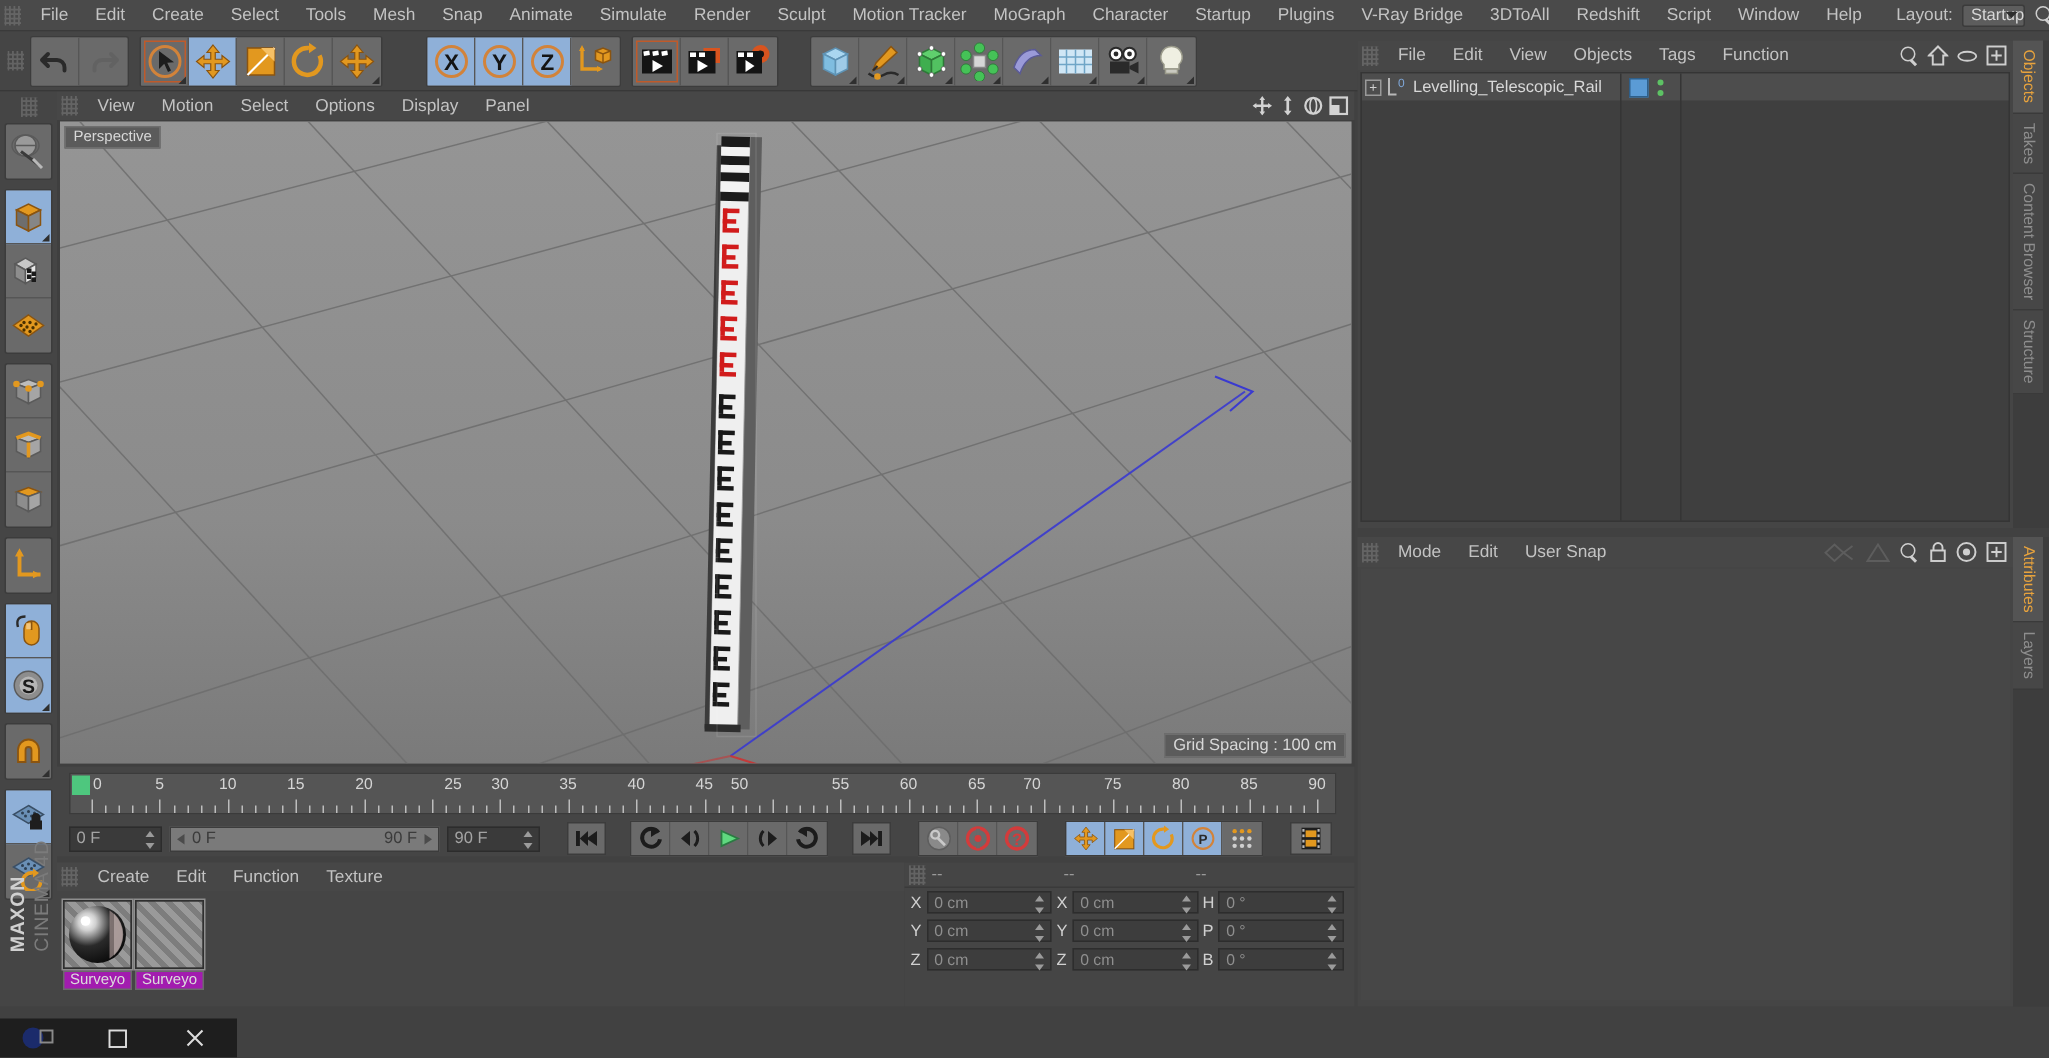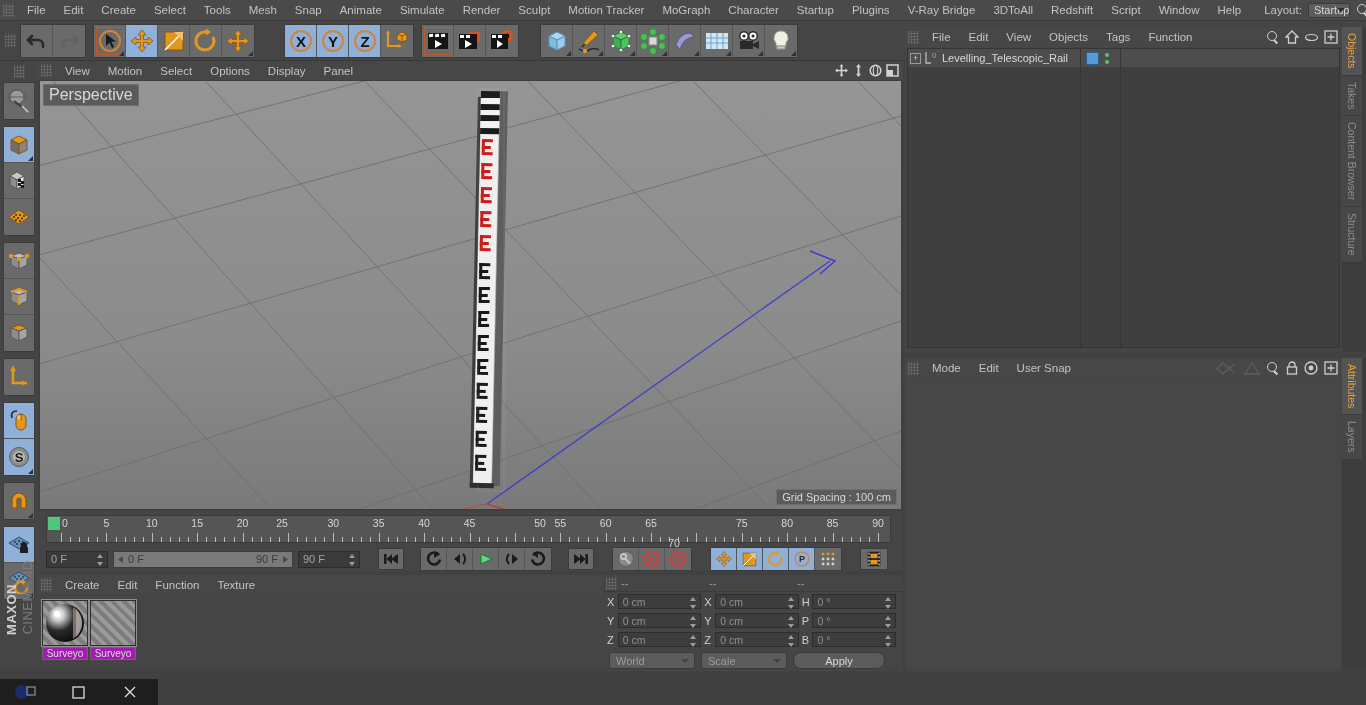--- a/index.html
+++ b/index.html
@@ -76,21 +76,21 @@
   }
   .brand-txt{ writing-mode:vertical-rl; transform:rotate(180deg); font-size:13px;
       letter-spacing:.5px; font-weight:bold; }
 
   
   #viewport-panel{ position:absolute; left:38px; top:61px; width:865px; height:450px; background:#3f3f3f; }
   #vp-menubar{ height:19px; display:flex; align-items:center; background:#474747;}
   #viewport{ position:absolute; left:2px; top:20px; width:861px; height:428px; overflow:hidden;
       background:linear-gradient(#919191,#8a8a8a 55%,#7e7e7e); }
   #perspective-label{ position:absolute; left:3px; top:3px; background:#5b5b5b; color:#d8d8d8;
-      font-size:16px; padding:1px 5px; border:1px solid #6e6e6e; }
+      font-size:10px; padding:1px 5px; border:1px solid #6e6e6e; }
   #grid-spacing{ position:absolute; right:4px; bottom:4px; background:#5b5b5b; color:#d8d8d8;
       font-size:11px; padding:1px 5px; border:1px solid #6e6e6e;}
   #vp-nav{ position:absolute; right:4px; top:2px; display:flex; gap:3px; align-items:center;}
   #vp-nav .n{ width:14px;height:14px; display:flex;align-items:center;justify-content:center;}
 
   
   #timeline-panel{ position:absolute; left:38px; top:511px; width:865px; height:60px; background:#454545;}
   #timeruler{ position:absolute; left:8px; top:4px; width:845px; height:28px; background:#555;
       border:1px solid #3b3b3b; }
   #ruler-marks{ position:absolute; left:0; top:0; width:100%; height:100%; }
@@ -847,30 +847,30 @@
           <div class="tick minor" style="left: 794.7px;"></div>
           <div class="tick minor" style="left: 803.8px;"></div>
           <div class="tick minor" style="left: 812.8px;"></div>
           <div class="tick minor" style="left: 821.9px;"></div>
           <div class="tick major" style="left: 831px;"></div>
           <div class="tlabel" style="left: 15px; transform: none;">0</div>
           <div class="tlabel" style="left: 59.4px;">5</div>
           <div class="tlabel" style="left: 104.8px;">10</div>
           <div class="tlabel" style="left: 150.2px;">15</div>
           <div class="tlabel" style="left: 195.6px;">20</div>
-          <div class="tlabel" style="left: 235px;">25</div>
+          <div class="tlabel" style="left: 255px;">25</div>
           <div class="tlabel" style="left: 286.3px;">30</div>
           <div class="tlabel" style="left: 331.7px;">35</div>
           <div class="tlabel" style="left: 377.1px;">40</div>
           <div class="tlabel" style="left: 422.5px;">45</div>
-          <div class="tlabel" style="left: 493px;">50</div>
+          <div class="tlabel" style="left: 446px;">50</div>
           <div class="tlabel" style="left: 513.3px;">55</div>
           <div class="tlabel" style="left: 558.7px;">60</div>
           <div class="tlabel" style="left: 604.1px;">65</div>
-          <div class="tlabel" style="left: 627px; margin-top: 20px;">70</div>
+          <div class="tlabel" style="left: 641px;">70</div>
           <div class="tlabel" style="left: 694.8px;">75</div>
           <div class="tlabel" style="left: 740.2px;">80</div>
           <div class="tlabel" style="left: 785.6px;">85</div>
           <div class="tlabel" style="left: 831px;">90</div>
         </div>
       <div id="playhead"></div>
     </div>
 
     <div id="tl-controls">
       <div class="numfield" style="width:62px">
@@ -1129,31 +1129,20 @@
             <span>0 cm</span>
             <span class="spin"></span>
           </div>
           <span class="coord-lab">B</span>
           <div class="coord-in">
             <span>0 °</span>
             <span class="spin"></span>
           </div>
         </div>
       </div>
-    <div class="coord-row" style="gap:6px; padding-left:6px; margin-top:2px">
-      <div class="dd">
-        <span>World</span>
-        <span class="caret"></span>
-      </div>
-      <div class="dd">
-        <span>Scale</span>
-        <span class="caret"></span>
-      </div>
-      <div id="apply-btn">Apply</div>
-    </div>
   </div>
 
   <div id="objects-panel">
     <div id="obj-menubar">
       <div class="gripper"></div>
       <div id="obj-menu-items" class="row">
           <div class="menu-item">File</div>
           <div class="menu-item">Edit</div>
           <div class="menu-item">View</div>
           <div class="menu-item">Objects</div>

